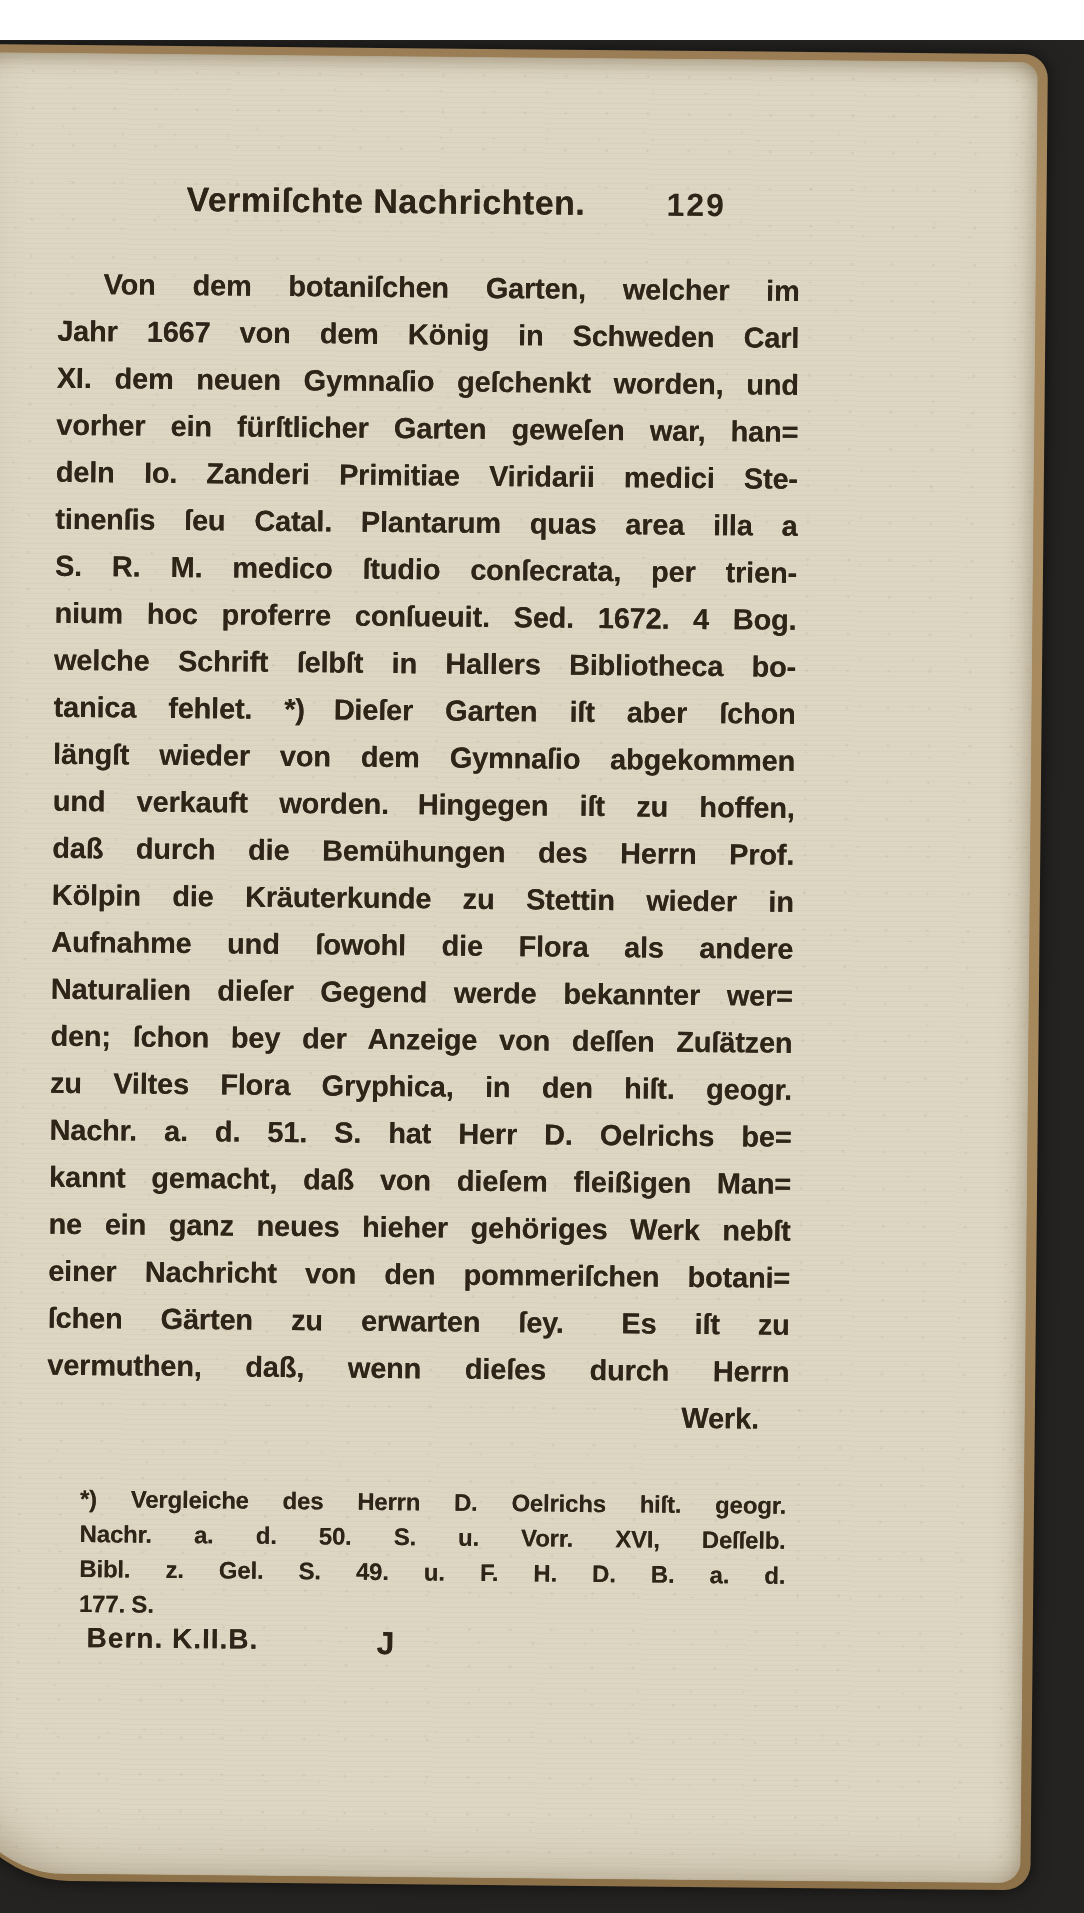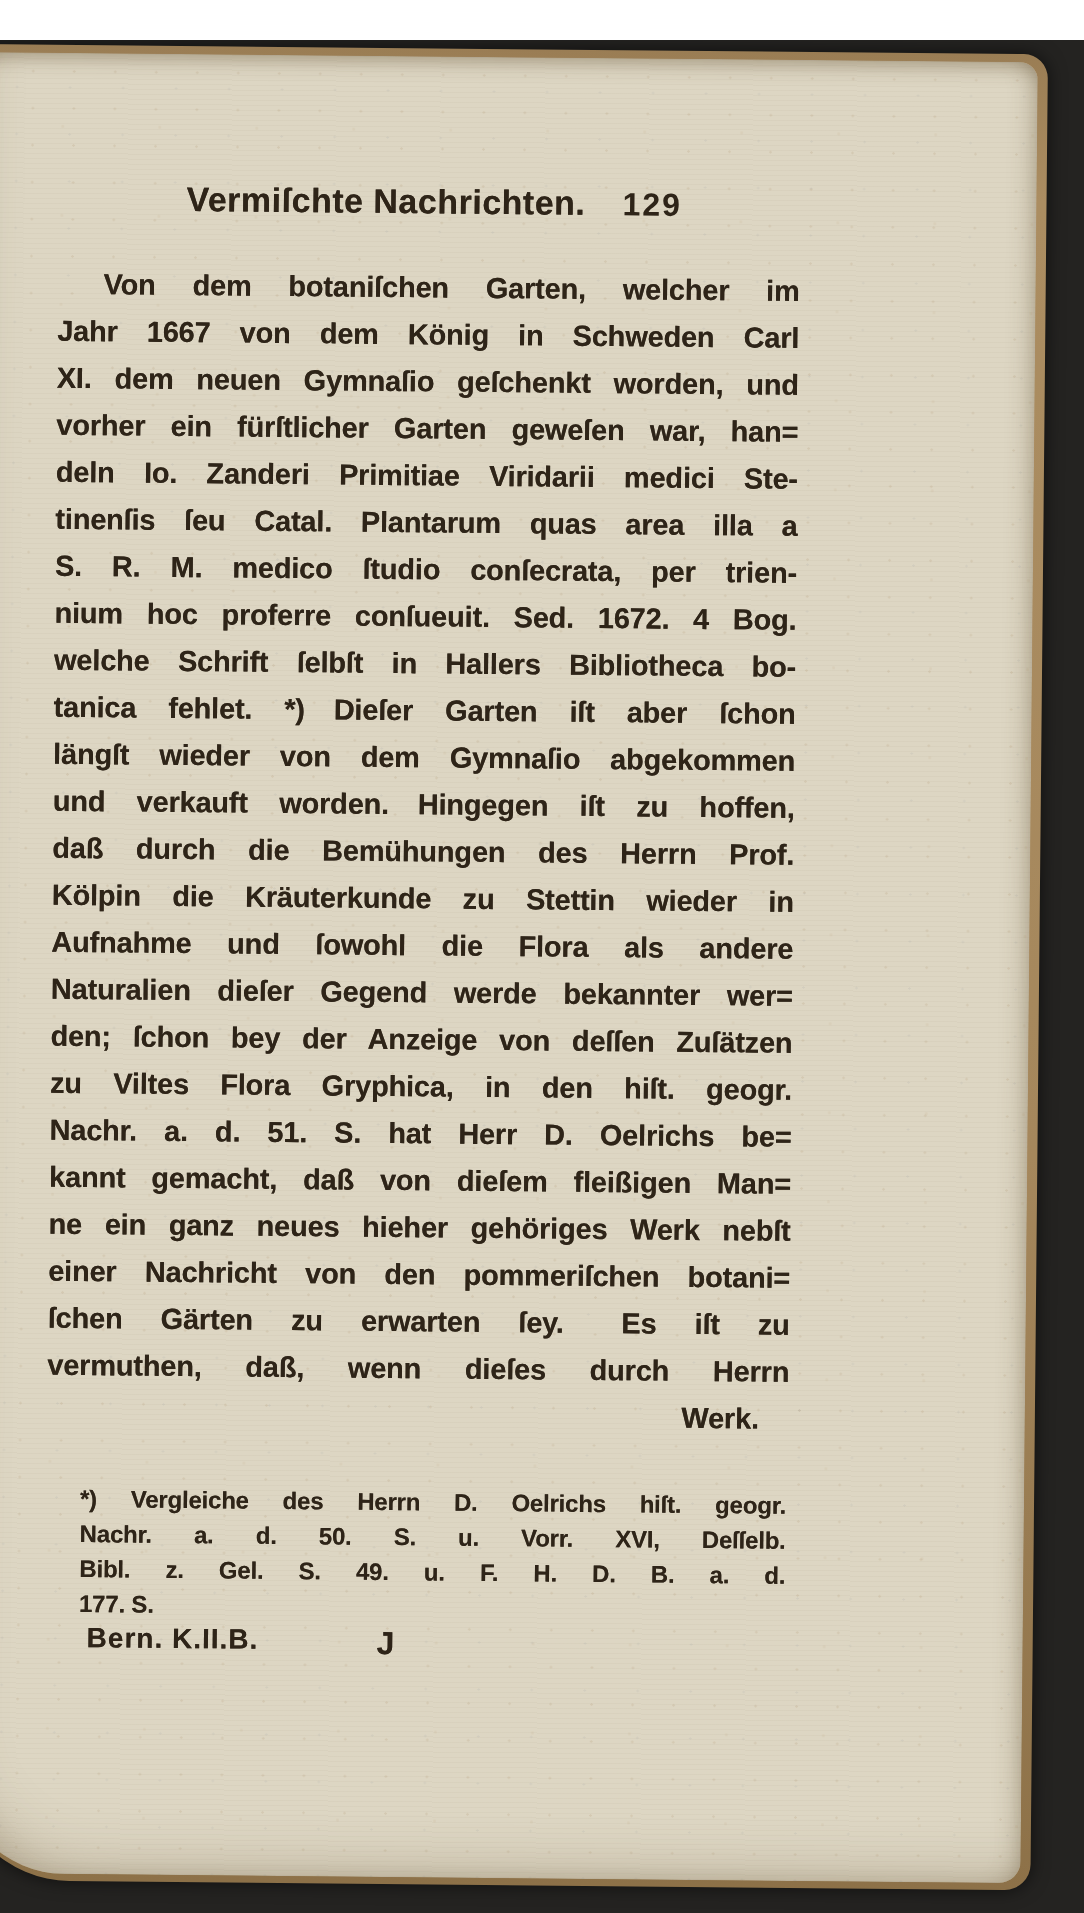--- a/index.html
+++ b/index.html
@@ -47,21 +47,21 @@
   .content{position:absolute; inset:0;}
 
   
   .header{position:absolute; top:126px; left:88px; width:742px; height:52px;}
   .title{
     position:absolute; left:128px; top:0;
     font-size:34px; font-weight:bold; letter-spacing:.5px;
     text-shadow:0 0 .6px rgba(46,36,24,.8);
   }
   .pagenum{
-    position:absolute; left:564px; top:2px;
+    position:absolute; left:608px; top:2px;
     font-size:32px; font-weight:bold; letter-spacing:2px;
   }
 
   
   .bodytext{
     position:absolute; top:208px; left:88px; width:742px;
     font-size:29px; font-weight:bold; line-height:47px;
     letter-spacing:-0.2px;
     text-shadow:0 0 .5px rgba(46,36,24,.75);
   }

